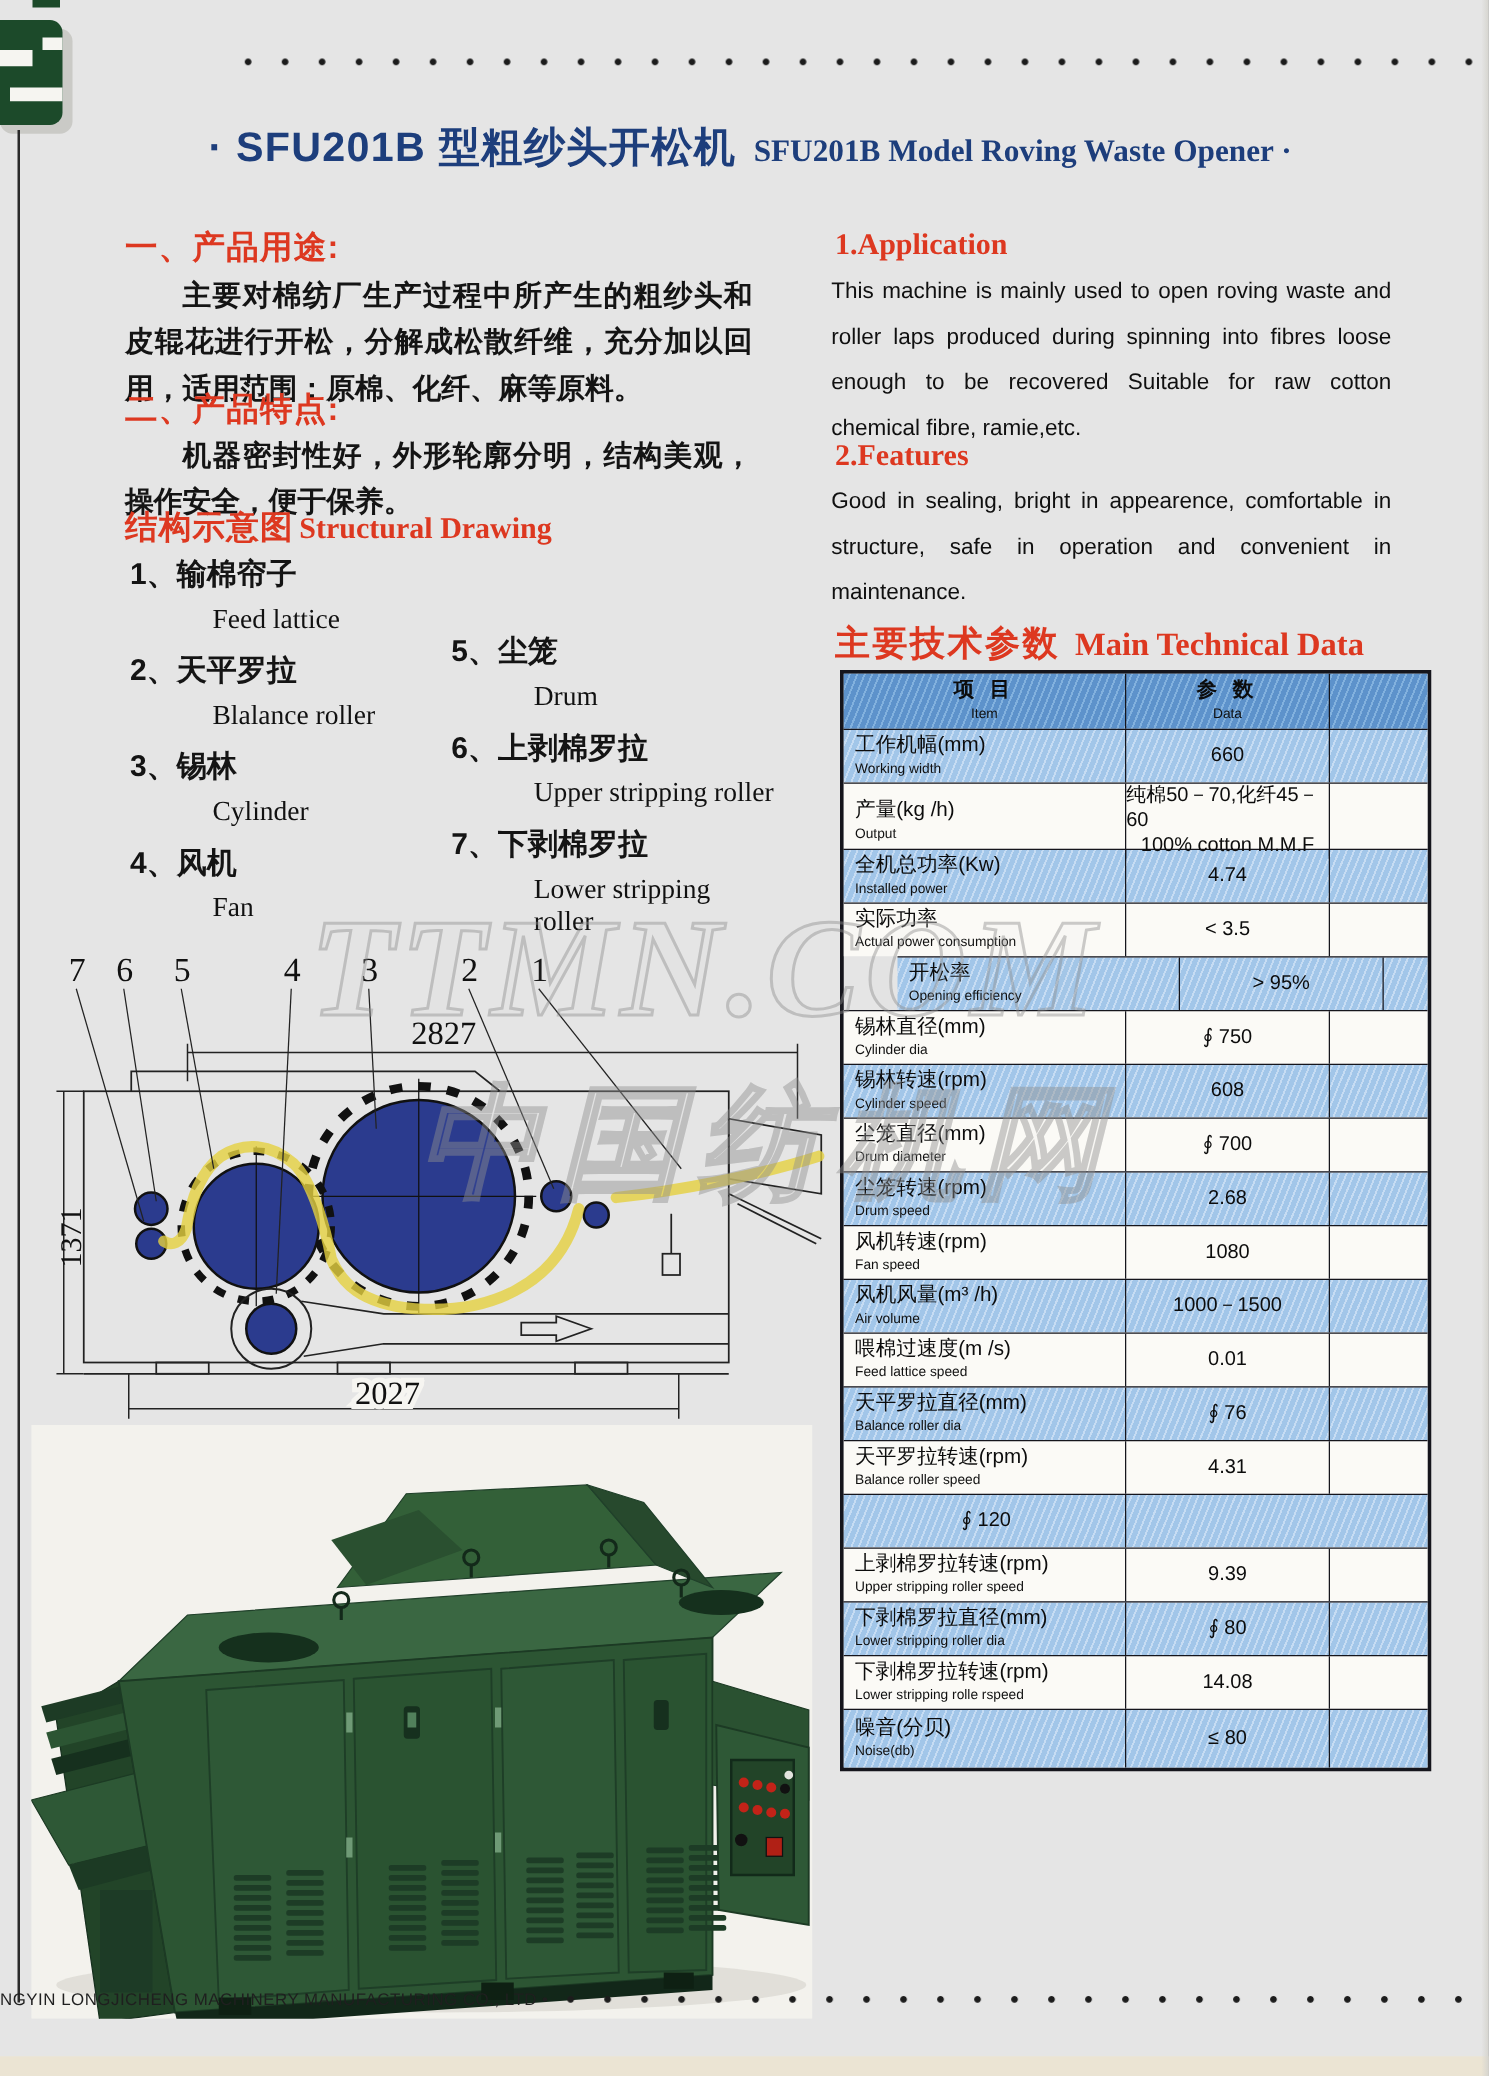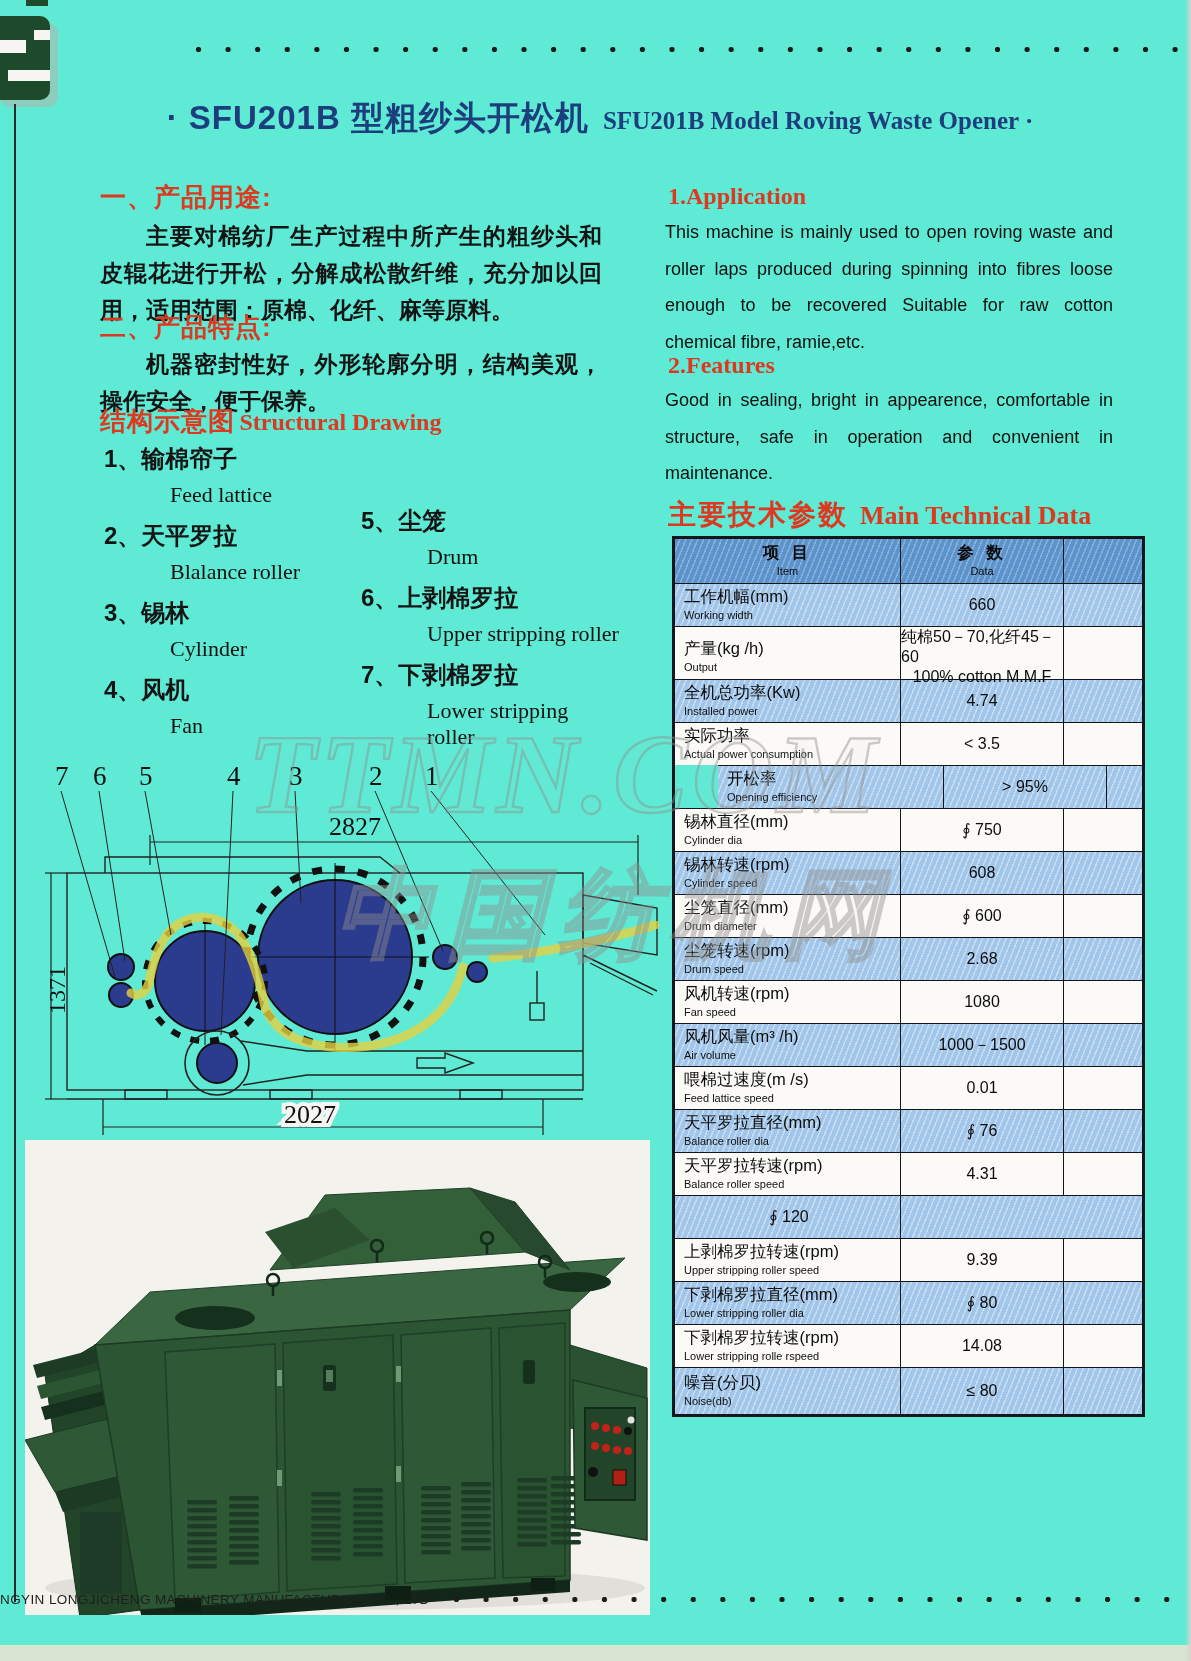--- a/index.html
+++ b/index.html
@@ -1,16 +1,16 @@
 <!DOCTYPE html>
 <html><head>
 <meta charset="utf-8">
 <style>
   html,body{margin:0;padding:0;background:#8a8a8a;}
-  .page{position:relative;width:1191px;height:1661px;background:#5eead4;overflow:hidden;
+  .page{position:relative;width:1191px;height:1661px;background:#e5e5e5;overflow:hidden;
         font-family:"Liberation Sans",sans-serif;color:#161616;}
   .abs{position:absolute;}
   .dots{height:7px;background-image:radial-gradient(circle at 3.5px 3.5px,#1c1c1c 2.3px,transparent 3px);
         background-size:29.6px 7px;background-repeat:repeat-x;}
   
   .t-cn{font-size:33px;font-weight:bold;color:#1d3e7c;letter-spacing:1px;}
   .t-en{font-family:"Liberation Serif",serif;font-size:25px;font-weight:bold;color:#1d3e7c;margin-left:14px;}
   
   .h-red-cn{font-size:26px;font-weight:bold;color:#dd3820;letter-spacing:1px;}
   .h-red-en{font-family:"Liberation Serif",serif;font-size:24px;font-weight:bold;color:#dd3820;}
@@ -202,21 +202,21 @@
           <div class="cell-val">608</div>
         </div>
         <div class="tc"></div>
     </div>
     <div class="trow row-w" style="height:42px;">
       <div class="tc">
           <div class="cell-cn">尘笼直径(mm)</div>
           <div class="cell-en">Drum diameter</div>
         </div>
       <div class="tc val">
-          <div class="cell-val">∮ 600</div>
+          <div class="cell-val">∮ 700</div>
         </div>
         <div class="tc"></div>
     </div>
     <div class="trow row-b" style="height:42px;">
       <div class="tc">
           <div class="cell-cn">尘笼转速(rpm)</div>
           <div class="cell-en">Drum speed</div>
         </div>
       <div class="tc val">
           <div class="cell-val">2.68</div>

